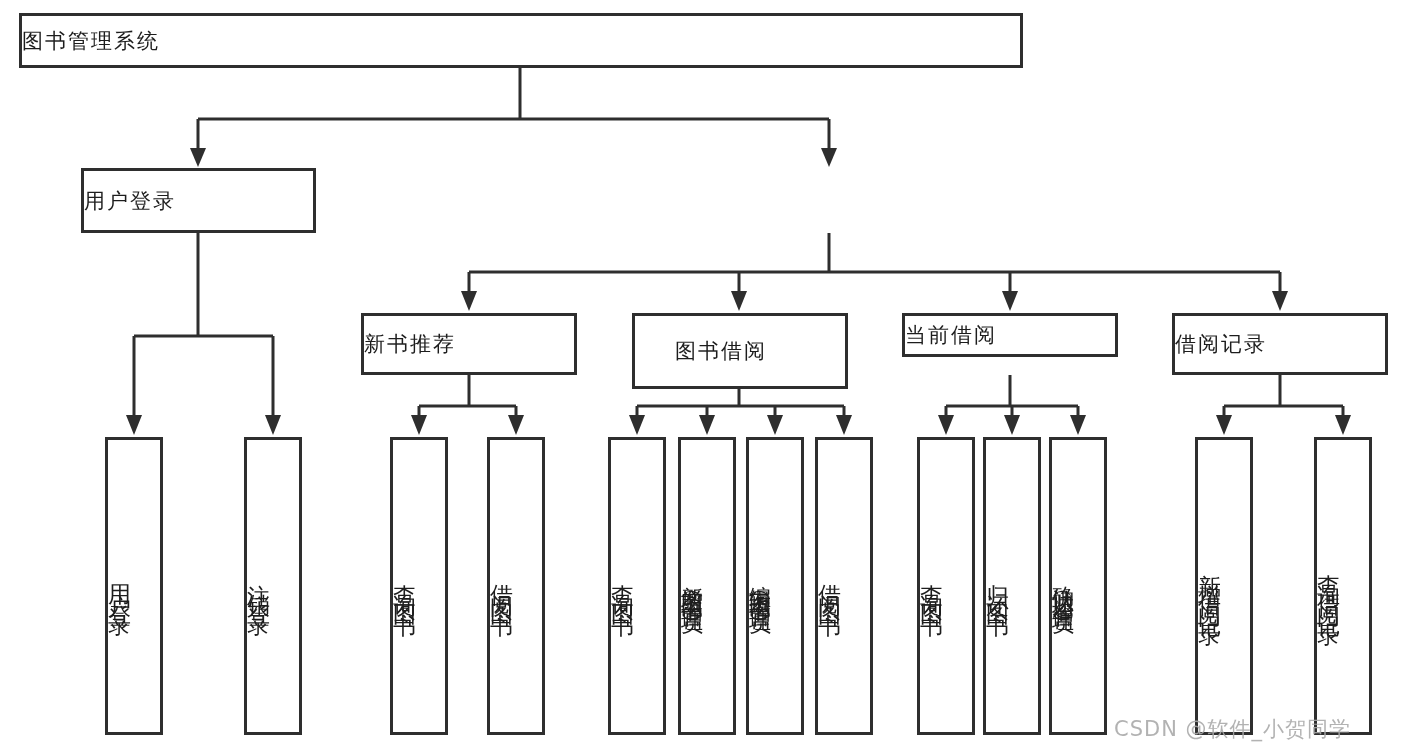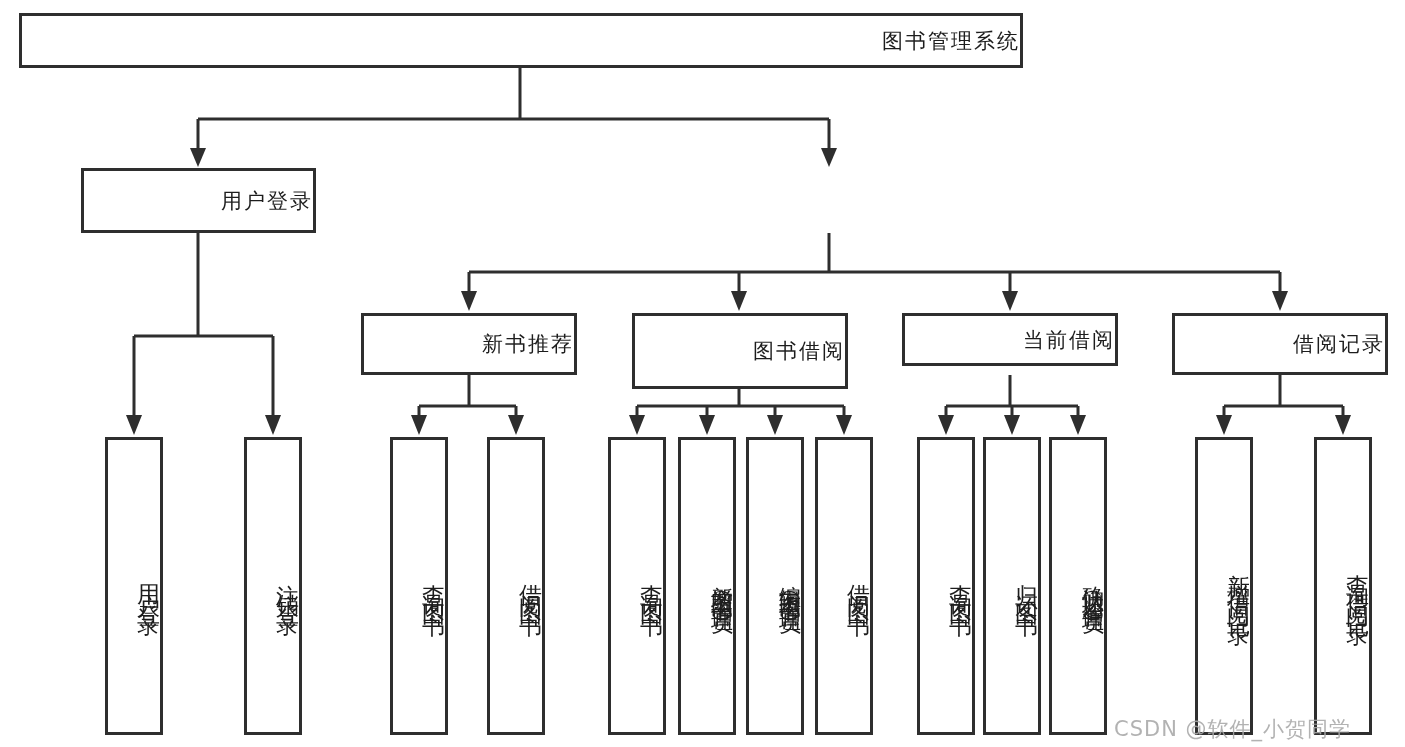--- a/index.html
+++ b/index.html
@@ -25,21 +25,21 @@
     fill: #2e2e2e;
     stroke: none;
   }
   .box {
     position: absolute;
     box-sizing: border-box;
     background: #ffffff;
     border: 3px solid #2e2e2e;
     display: flex;
     align-items: center;
-    justify-content: flex-end;
+    justify-content: flex-start;
     color: #1d1d1d;
   }
   .box.h span {
     font-size: 21px;
     letter-spacing: 2px;
     white-space: nowrap;
   }
   .box.v span {
     writing-mode: vertical-rl;
     text-orientation: mixed;
@@ -125,24 +125,24 @@
   <div class="box h" style="left:81px; top:168px; width:235px; height:65px;">
     <span>用户登录</span>
   </div>
 
   <div class="box h" style="left:361px; top:313px; width:216px; height:62px;">
     <span>新书推荐</span>
   </div>
   <div class="box h" style="left:632px; top:313px; width:216px; height:76px;padding-left:40px;">
     <span>图书借阅</span>
   </div>
-  <div class="box h" style="left:902px; top:313px; width:216px; height:53px;">
+  <div class="box h" style="left:902px; top:313px; width:216px; height:44px;">
     <span>当前借阅</span>
   </div>
-  <div class="box h" style="left:1172px; top:313px; width:216px; height:62px;padding-left:28px;">
+  <div class="box h" style="left:1172px; top:313px; width:216px; height:62px;">
     <span>借阅记录</span>
   </div>
 
   <div class="box v" style="left:105px; top:437px; width:58px; height:298px;">
     <span>用户登录</span>
   </div>
   <div class="box v" style="left:244px; top:437px; width:58px; height:298px;">
     <span>注销登录</span>
   </div>
 

